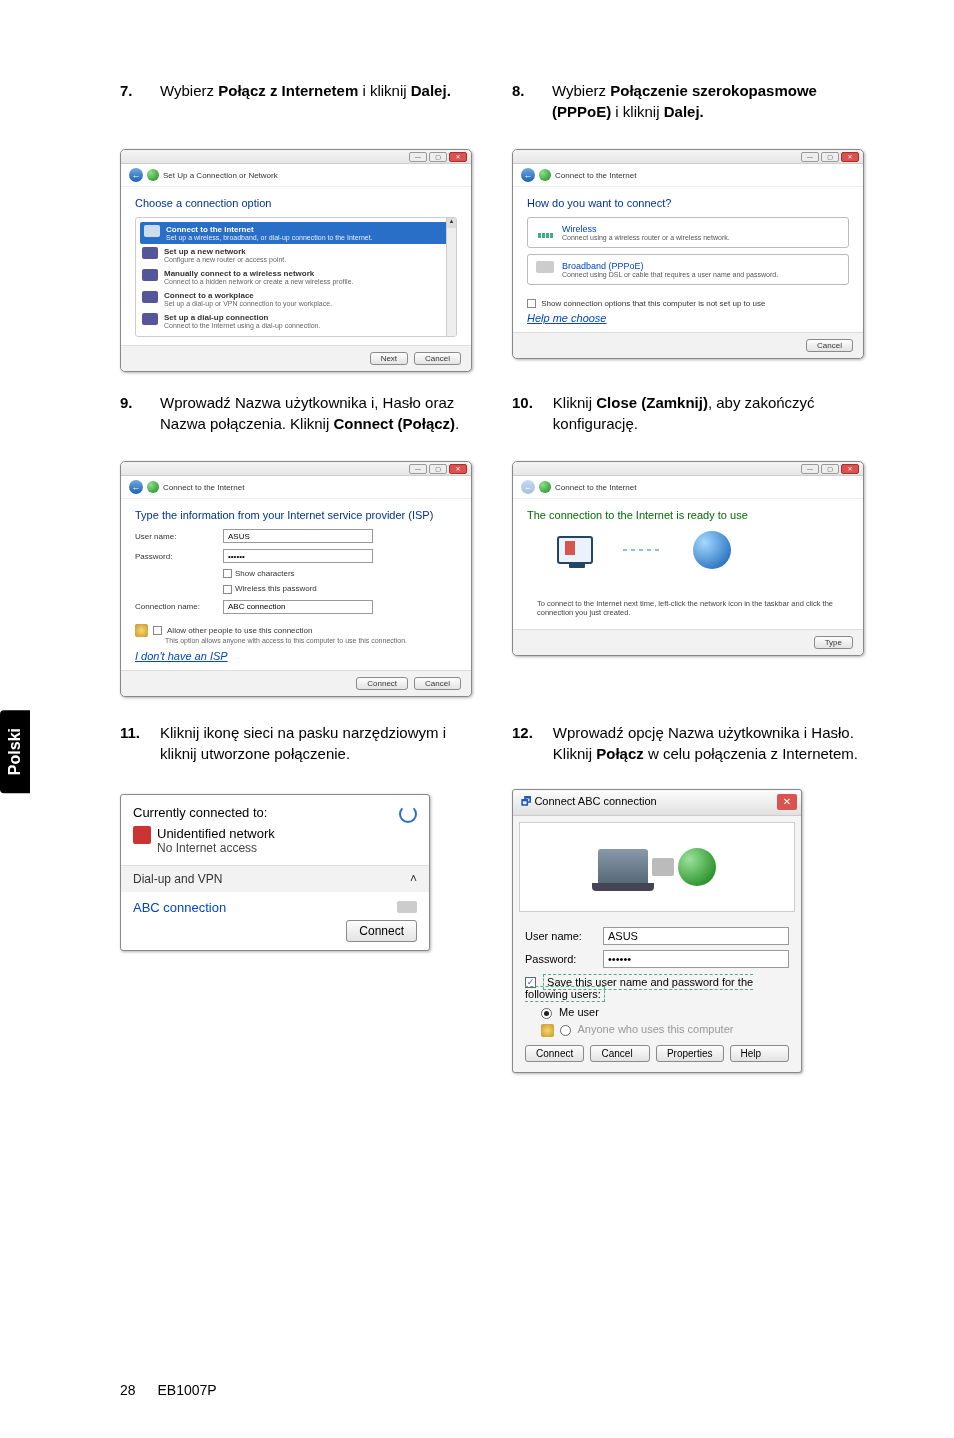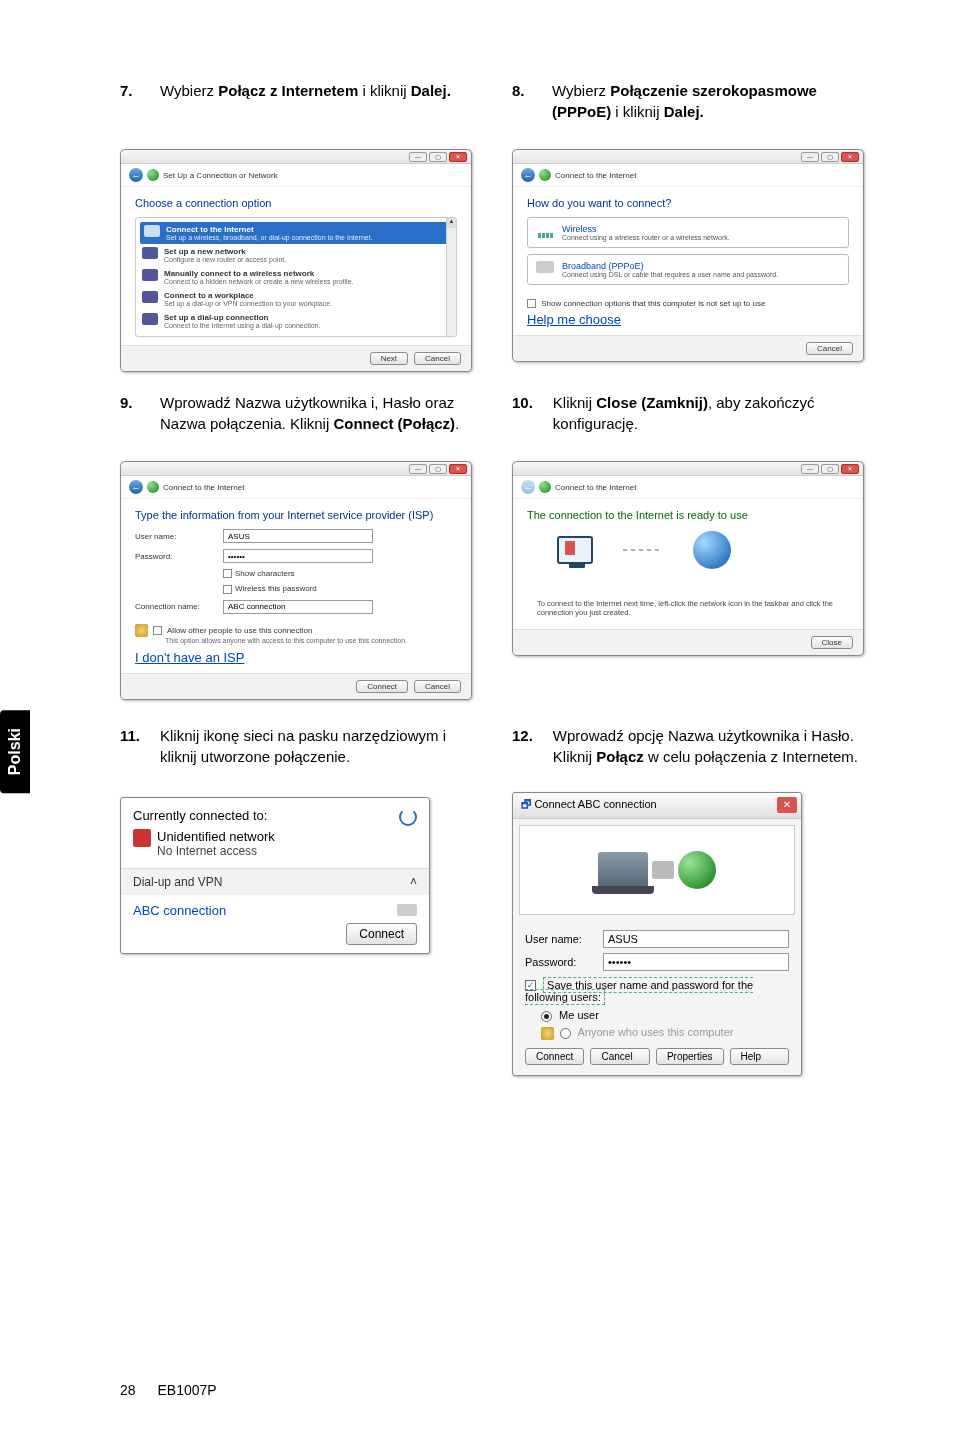--- a/index.html
+++ b/index.html
@@ -135,21 +135,21 @@
   .wifi-icon {
     width: 18px; height: 14px; position: relative;
   }
   .wifi-icon::before {
     content:""; position:absolute; bottom:0; left:2px;
     width:3px;height:5px;background:#4a8; box-shadow: 4px 0 0 0 #4a8, 8px 0 0 0 #4a8, 12px 0 0 0 #4a8;
   }
   .bb-icon {
     width: 18px; height: 12px; background:#ccc; border-radius:2px;
   }
-  .link { color: #0046c7; font-size: 13px; text-decoration: underline; cursor:pointer; }
+  .link { color: #0046c7; font-size: 11px; text-decoration: underline; cursor:pointer;font-style:italic; }
   .chk { width:9px; height:9px; border:1px solid #888; display:inline-block; vertical-align:middle; margin-right:3px; background:#fff; }
 
   
   .form-row { display:flex; align-items:center; margin-bottom:6px; gap:8px; }
   .form-row label { width: 80px; font-size:8px; }
   .form-row input[type="text"], .form-row input[type="password"] {
     border:1px solid #999; height:14px; font-size:8px; padding:0 4px; width:150px;
   }
 
   
@@ -453,21 +453,21 @@
         <div class="hero-row">
           <div class="monitor-ic">
               <div class="flag-ic"></div>
             </div>
           <div style="width:40px;height:2px;background:repeating-linear-gradient(90deg,#9bc 0 4px,transparent 4px 8px);"></div>
           <div class="globe-ic"></div>
         </div>
         <div style="font-size:7.5px;color:#444;margin:20px 10px 4px;">To connect to the Internet next time, left-click the network icon in the taskbar and click the connection you just created.</div>
       </div>
       <div class="win-footer">
-        <div class="btn">Close</div>
+        <div class="btn">Type</div>
       </div>
     </div>
   </div>
 </div>
 
 <div class="two-col" style="margin-top:25px;">
   <div class="col">
     <div class="step">
       <div class="step-num">11.</div>
       <div class="step-body">

